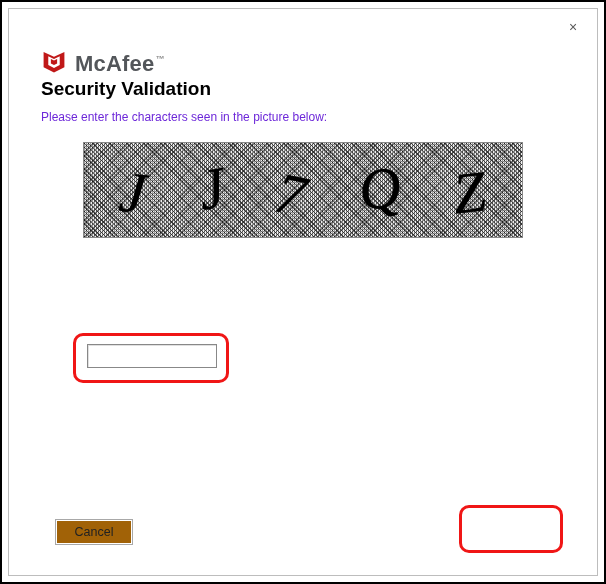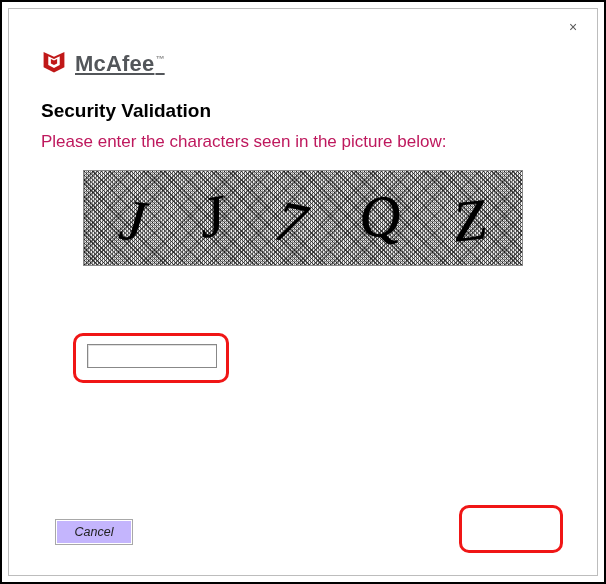--- a/index.html
+++ b/index.html
@@ -48,41 +48,39 @@
     display: flex;
     align-items: center;
     gap: 8px;
     margin-top: 6px;
   }
   .brand-text {
     font-size: 22px;
     font-weight: 700;
     color: #53565a;
     letter-spacing: 0.2px;
-    text-decoration: underline;
   }
   .brand-tm {
     font-size: 9px;
     color: #8a8a8a;
     vertical-align: super;
     margin-left: 1px;
   }
 
   .content {
-    margin-top: 22px;
   }
   .heading {
     font-size: 19px;
     font-weight: 700;
     color: #000;
     margin: 0 0 10px 0;
   }
   .instr {
-    font-size: 17px;
-    color: #be185d;
+    font-size: 12px;
+    color: #6d28d9;
     margin: 0 0 18px 0;
   }
 
   .captcha-box {
     width: 438px;
     height: 94px;
     margin: 0 auto;
     border: 1px solid #888;
     position: relative;
     overflow: hidden;
@@ -159,28 +157,27 @@
     right: 0;
     bottom: 30px;
     padding: 0 46px;
     display: flex;
     justify-content: space-between;
     align-items: center;
   }
   .winbtn {
     min-width: 78px;
     height: 26px;
-    background: #c4b5fd;
+    background: #a16207;
     border: 1px solid #a8a8a8;
     font-size: 12.5px;
     color: #222;
     padding: 0 12px;
     cursor: default;
     box-shadow: 0 0 0 1px #fff inset;
-    font-style: italic;
   }
 </style>
 </head>
 <body>
 
 <div class="frame">
   <div class="window">
 
     <div class="titlebar">
       <div class="close-x">×</div>

